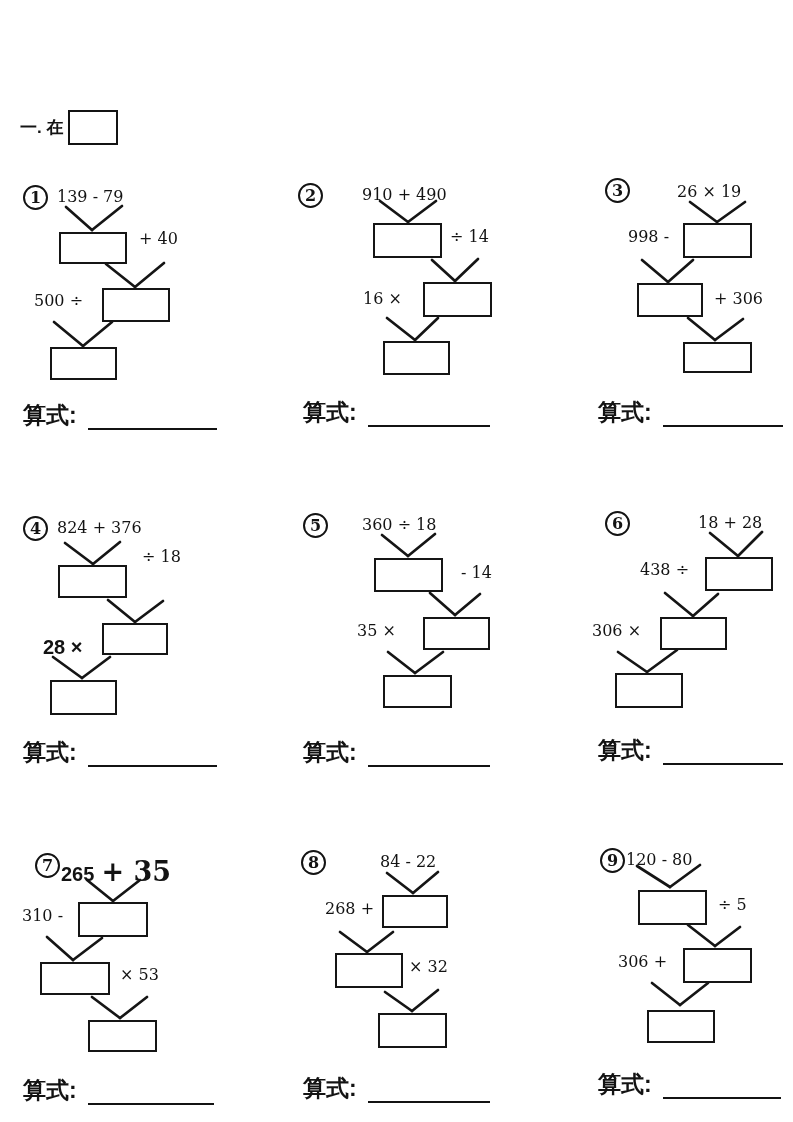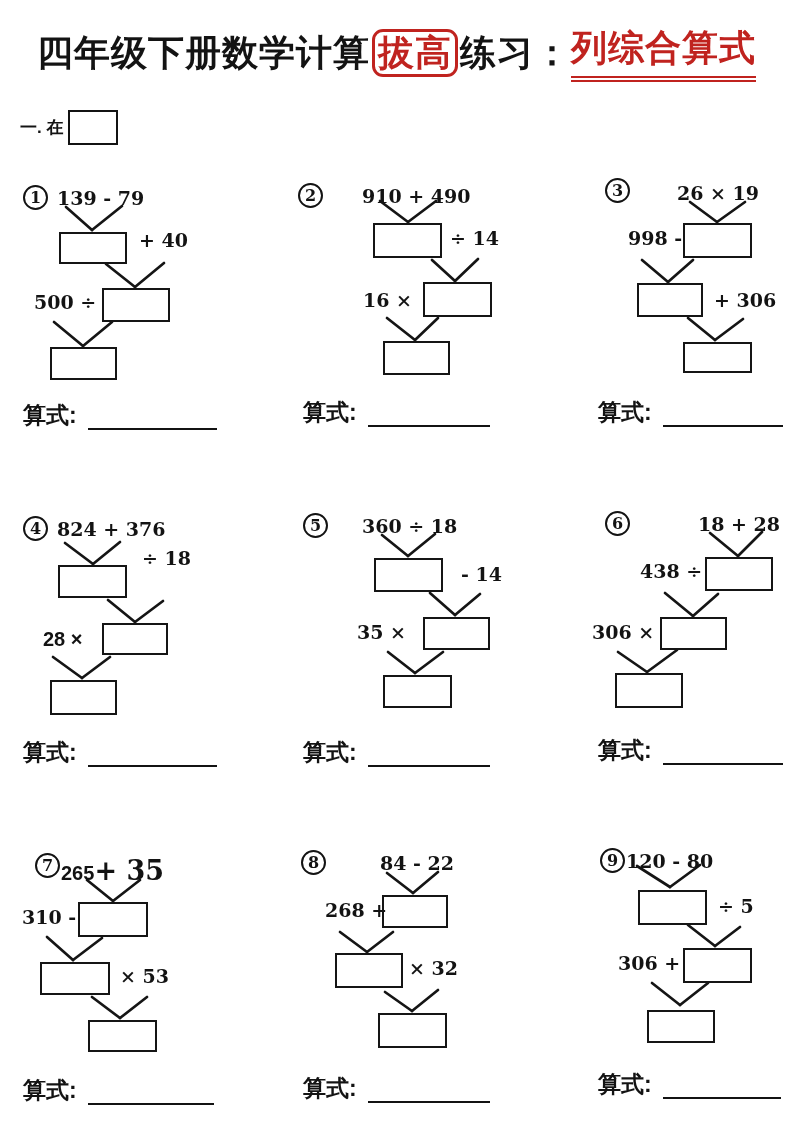--- a/index.html
+++ b/index.html
@@ -45,58 +45,52 @@
   .circ{
     position:absolute;
     width:25px;height:25px;box-sizing:border-box;
     border:2px solid #131313;border-radius:50%;
     display:flex;align-items:center;justify-content:center;
     font-family:"DejaVu Serif",serif;font-size:16px;font-weight:700;
   }
   .num{
     position:absolute;
     font-family:"DejaVu Serif",serif;
-    font-size:19px;font-weight:700;
+    font-size:16px;font-weight:400;
     white-space:nowrap;line-height:1.1;
   }
   .boldsans{
     font-family:"Liberation Sans",sans-serif;
-    font-weight:700;font-size:20px;
+    font-weight:700;font-size:20px;margin-top:8px;
   }
   .abox{
     position:absolute;box-sizing:border-box;
     border:2.8px solid #151515;background:#fff;
   }
   .eq-label{
     position:absolute;
     font-size:23px;font-weight:700;white-space:nowrap;line-height:1.1;
   }
   .eq-line{
     position:absolute;height:25px;
     border-bottom:2.3px solid #131313;
   }
   #connectors{
     position:absolute;left:0;top:0;width:793px;height:1122px;
     pointer-events:none;
   }
   #connectors line{stroke:#151515;stroke-width:2.7;stroke-linecap:round;}
-  .expr-split{position:absolute;display:flex;align-items:baseline;white-space:nowrap;}
+  .expr-split{position:absolute;display:flex;align-items:baseline;gap:7px;white-space:nowrap;}
   .expr-split .serifpart{font-family:"DejaVu Serif",serif;font-size:27px;font-weight:600;}
 </style>
 </head>
 <body>
 
 <div id="page">
 
-  <div class="title-row">
-    <span class="title-black">四年级下册数学计算</span>
-      <span class="title-boxed">拔高</span>
-      <span class="title-black">练习：</span>
-      <span class="title-underlined">列综合算式</span>
-  </div>
 
   <div class="instruction">
     <span>一. 在</span>
     <span class="inst-box"></span>
   </div>
 
   <svg id="connectors">
 
     <line x1="66" y1="207" x2="92" y2="230"></line>
       <line x1="122" y1="206" x2="92" y2="230"></line>

